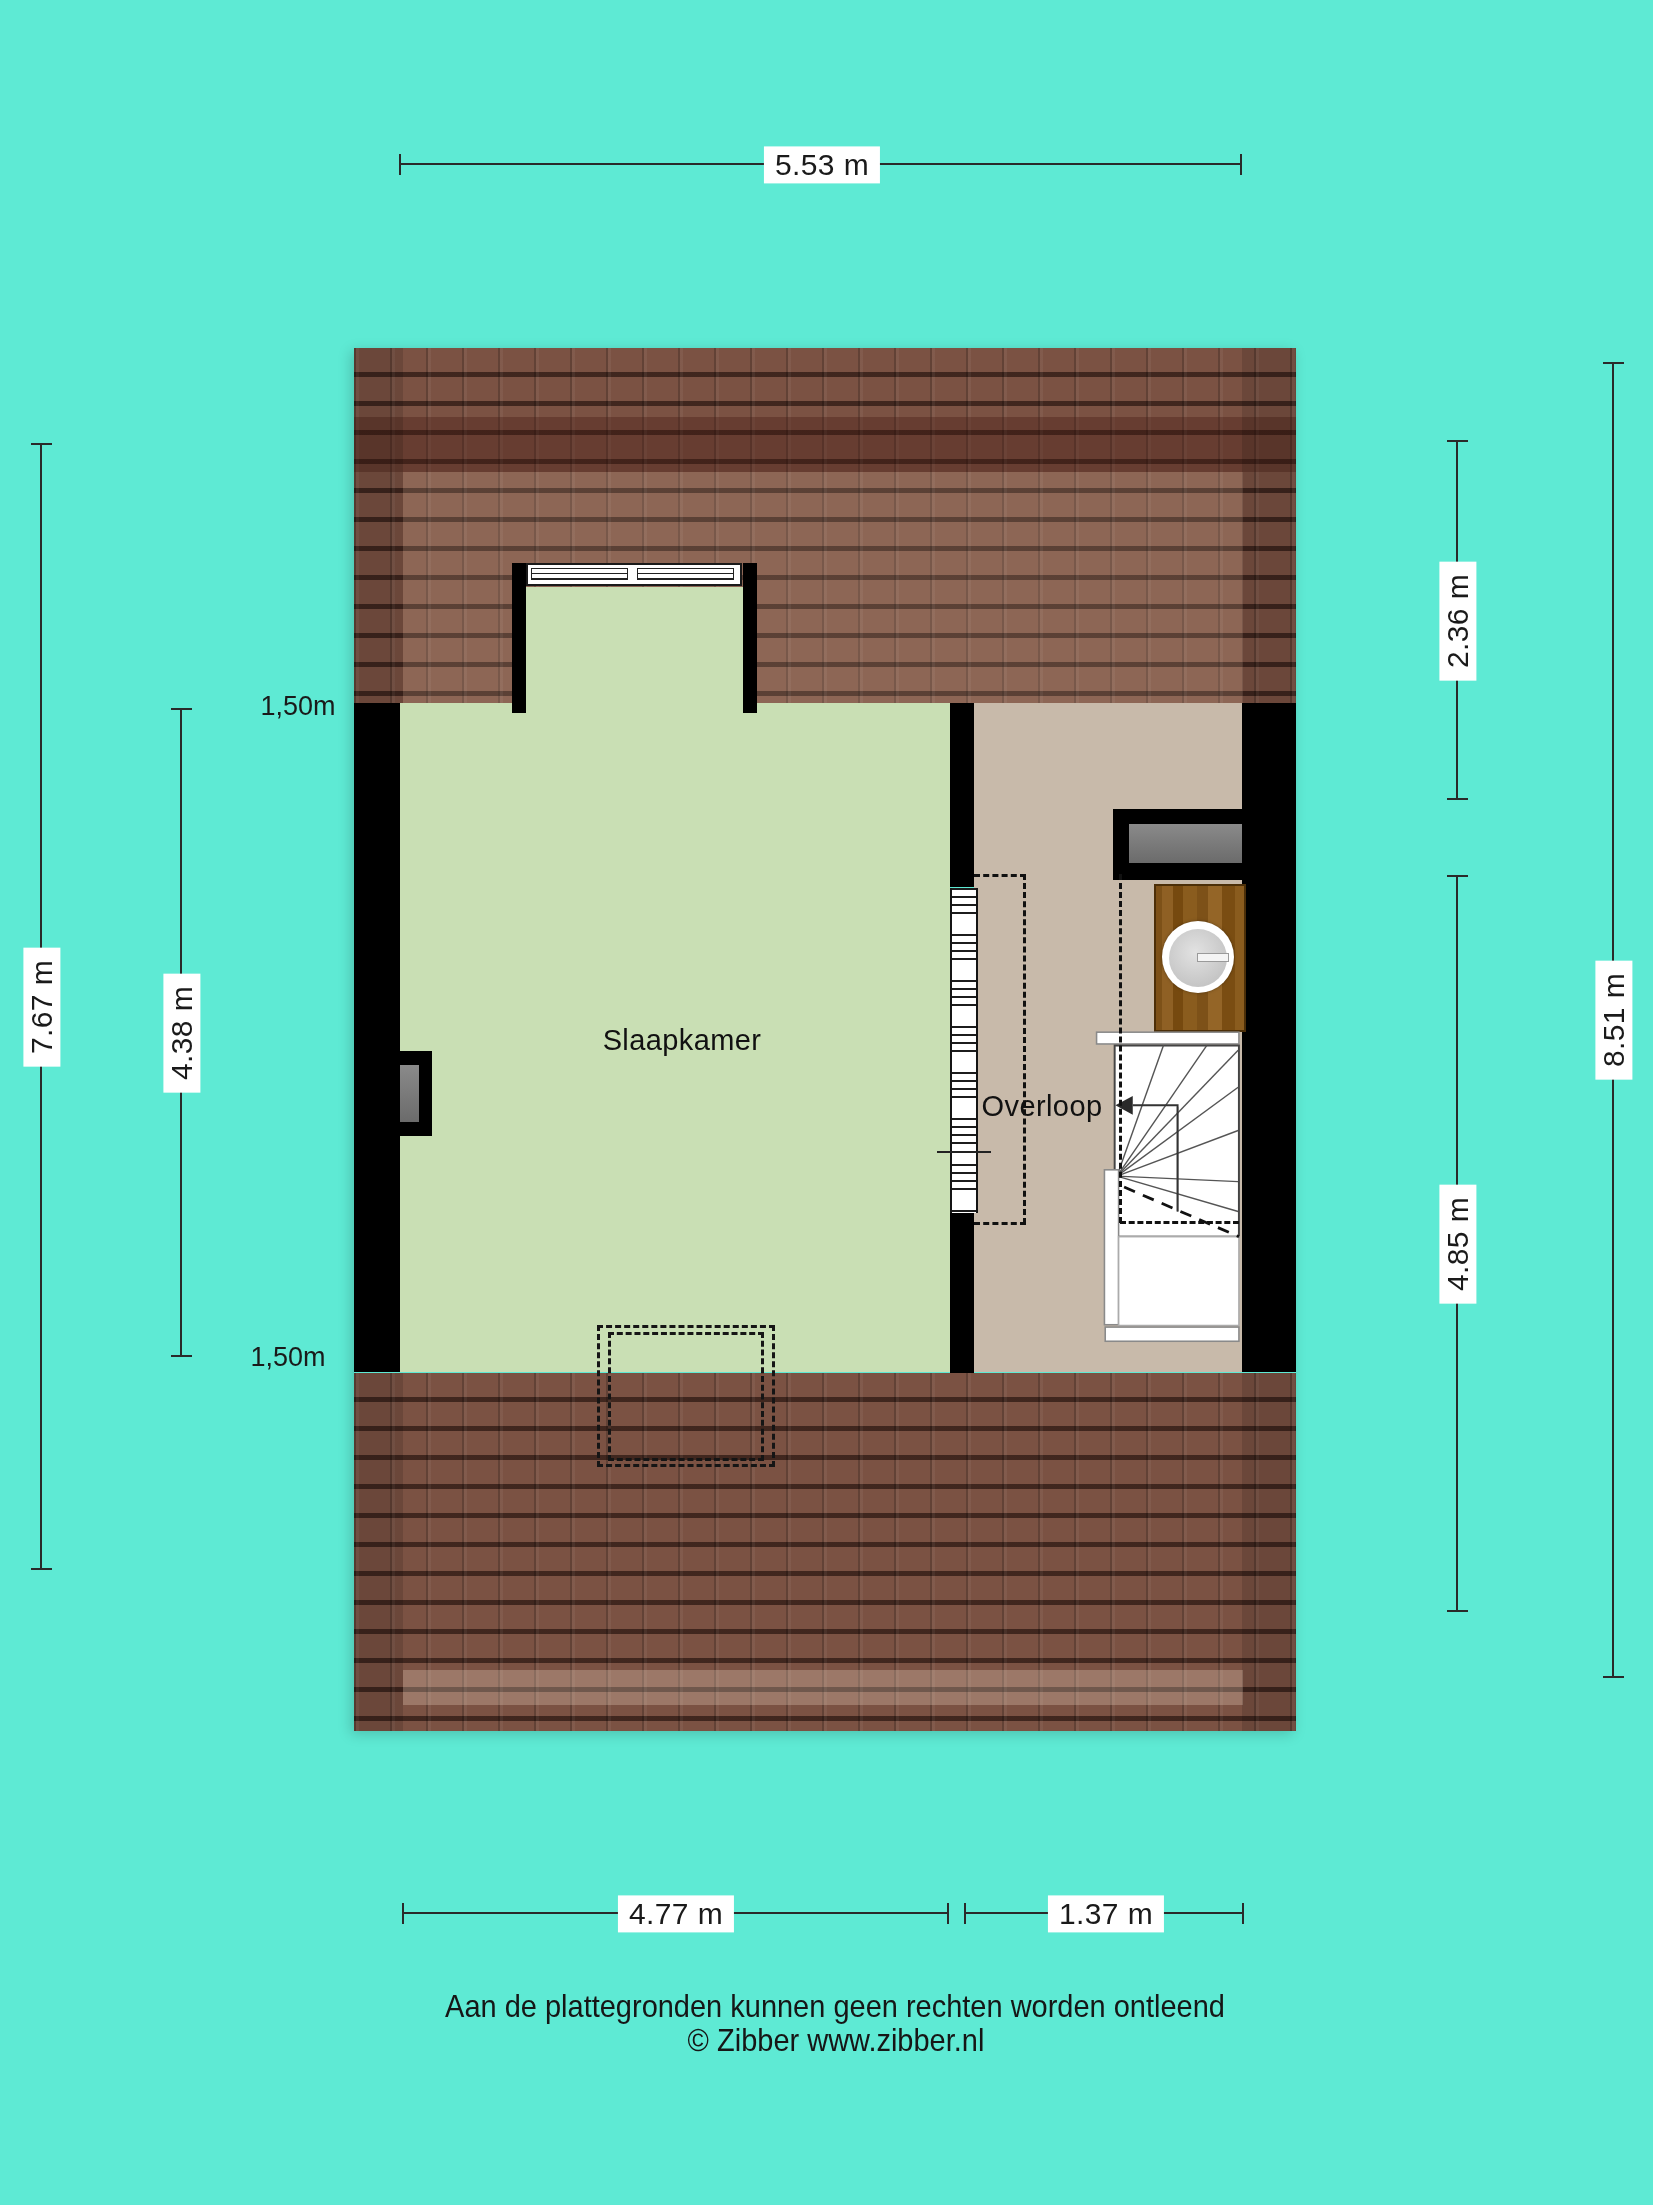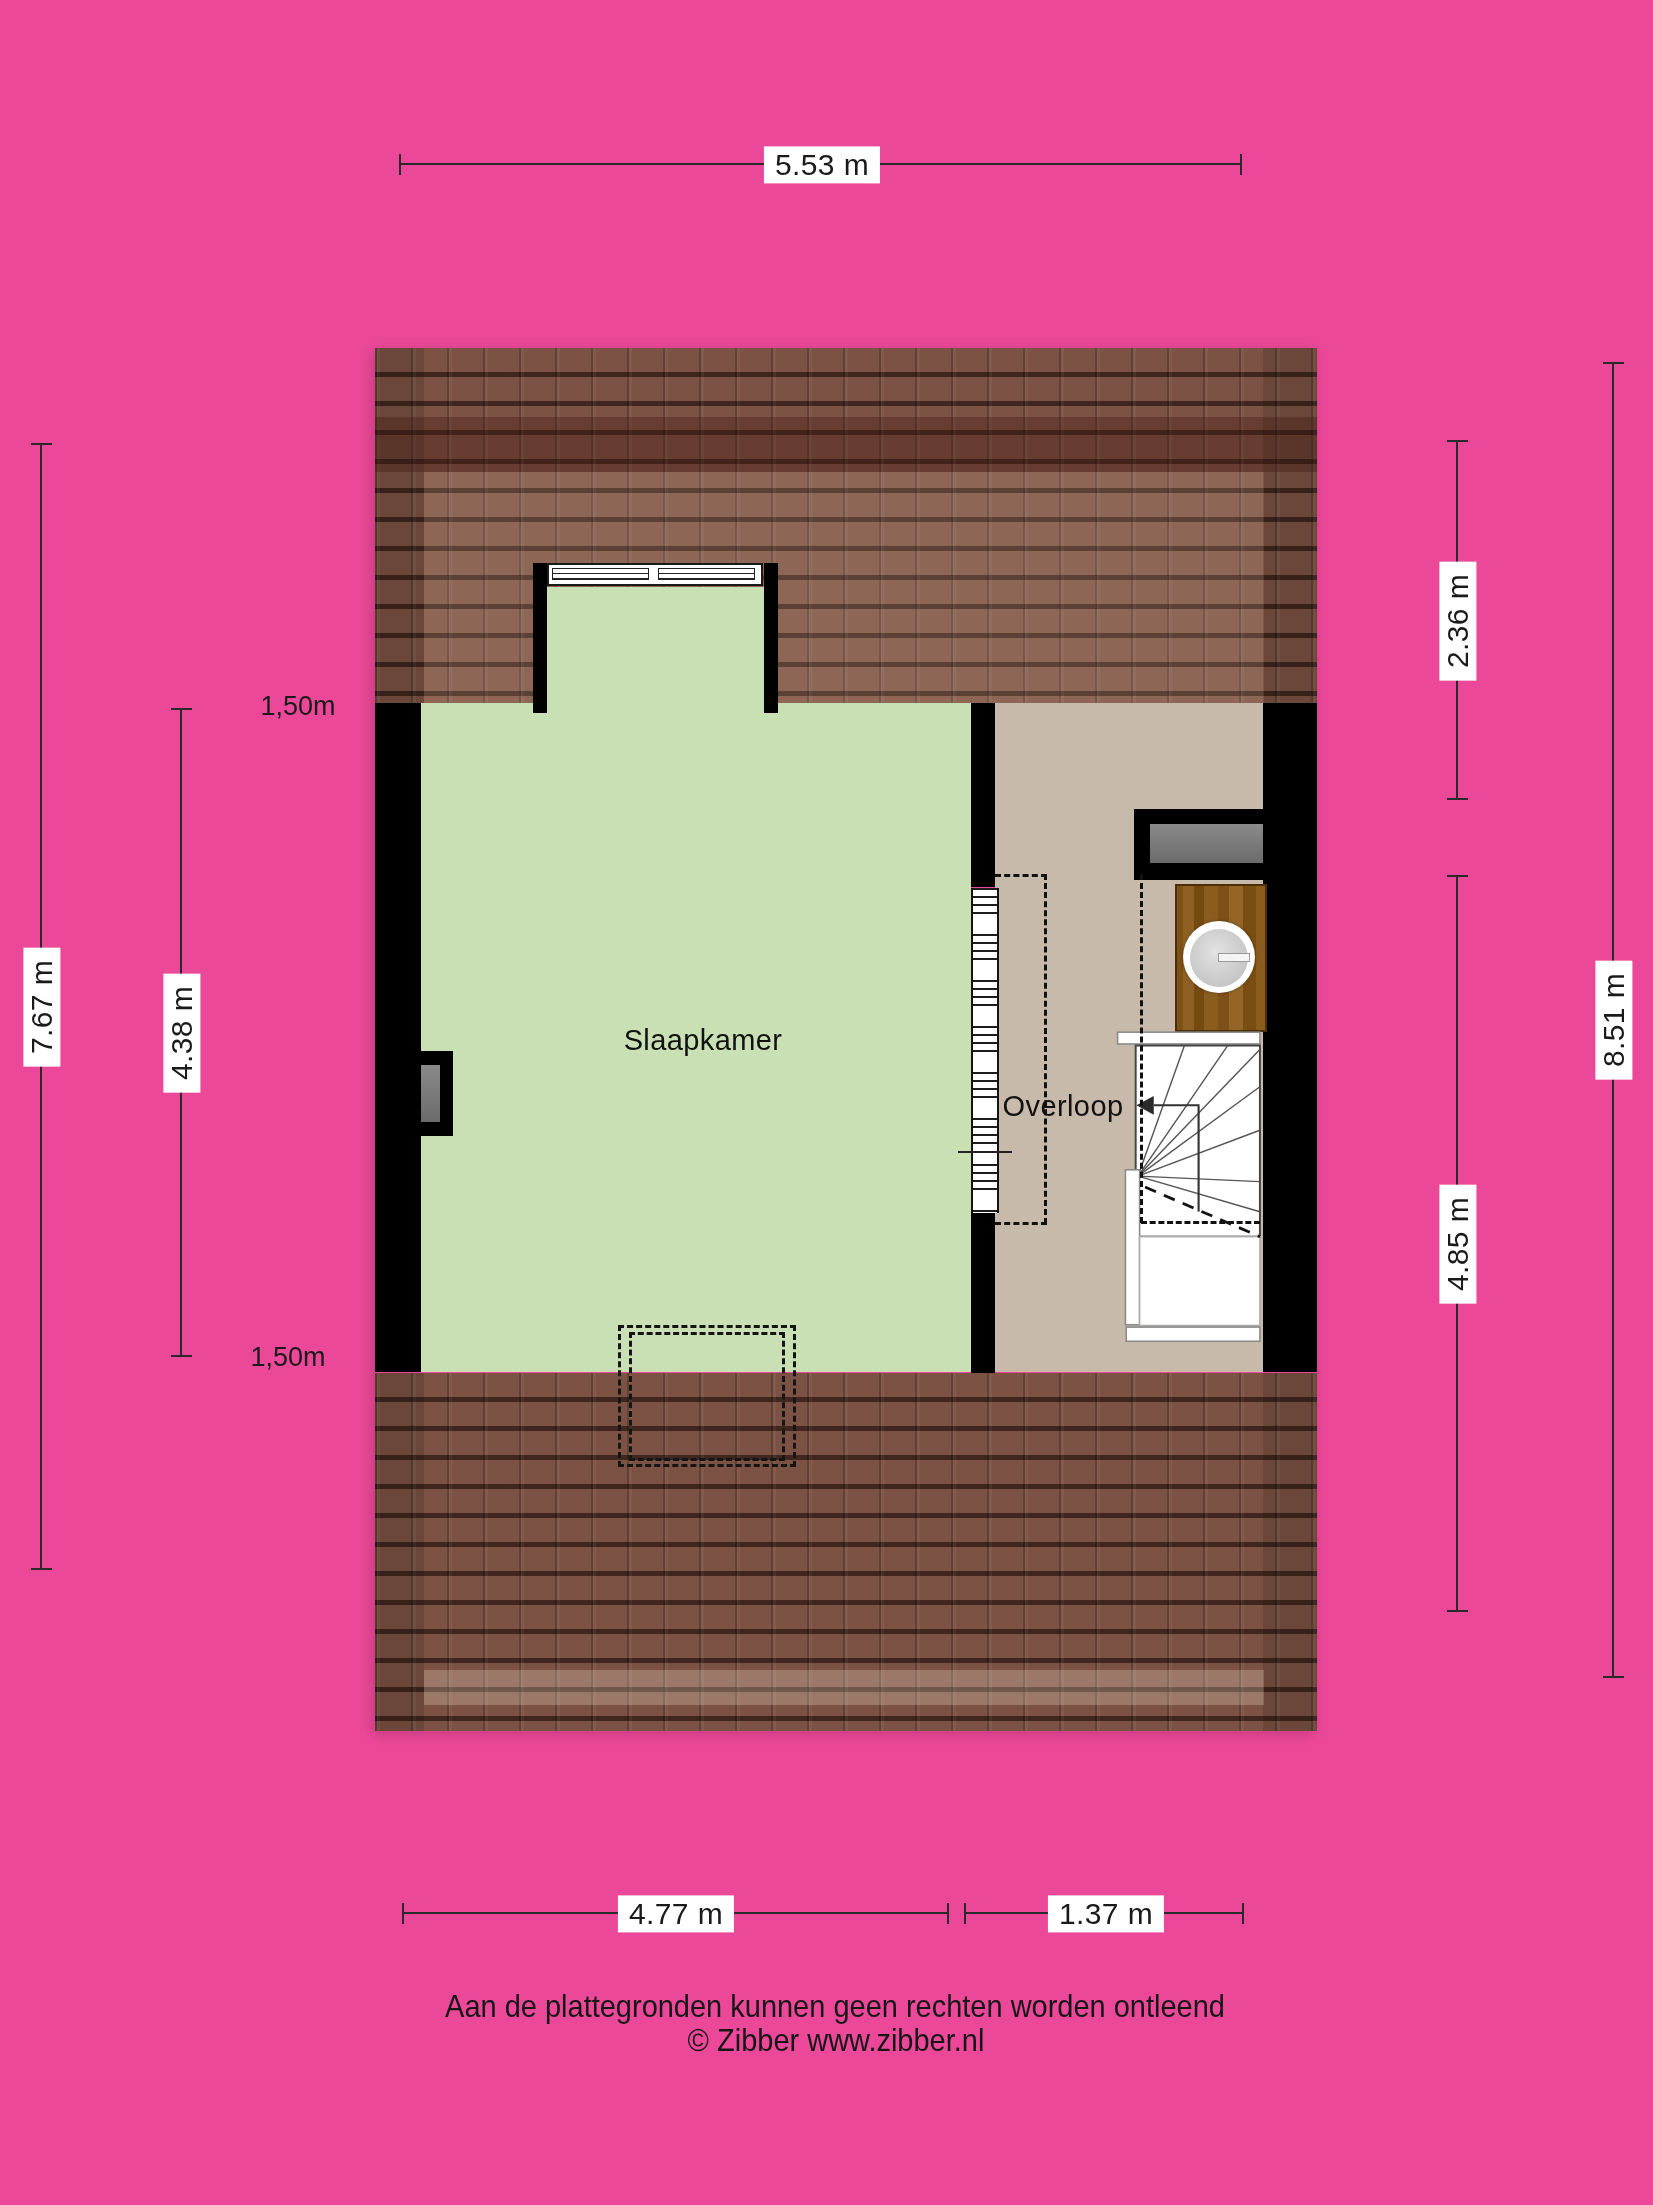--- a/index.html
+++ b/index.html
@@ -1,31 +1,31 @@
 <!DOCTYPE html>
 <html style="font-size:12.6px"><head>
 <meta charset="utf-8">
 <style>
   html,body{margin:0;padding:0;background:#fff;}
   body{font-family:"Liberation Sans", sans-serif; color:#1a1a1a;}
-  #page{position:relative;width:1654px;height:2205px;background:#ec4899;overflow:hidden;}
+  #page{position:relative;width:1654px;height:2205px;background:#5eead4;overflow:hidden;}
 
   
   .dimh{position:absolute;height:2.4px;background:#2a2a2a;}
   .dimv{position:absolute;width:2.4px;background:#2a2a2a;}
   .tickv{position:absolute;width:2.4px;height:20.5px;background:#2a2a2a;}
   .tickh{position:absolute;width:20.5px;height:2.4px;background:#2a2a2a;}
   .dimlabel{position:absolute;transform:translate(-50%,-50%);background:#fff;
     padding:1.6px 11px;font-size:30px;white-space:nowrap;letter-spacing:0.4px;}
   .dimlabel-v{position:absolute;transform:translate(-50%,-50%) rotate(-90deg);background:#fff;
     padding:1.6px 12.6px;font-size:30px;white-space:nowrap;letter-spacing:0.4px;}
   .heightlabel{position:absolute;transform:translate(-50%,-50%);font-size:27px;white-space:nowrap;}
 
   
-  #plan{position:absolute;left:375px;top:348px;width:942px;height:1383px;
+  #plan{position:absolute;left:354px;top:348px;width:942px;height:1383px;
     box-shadow:-3.2px 3.2px 12.6px rgba(0,0,0,0.18);}
 
   .tiles{background-color:#7b5243;
     background-image:
       repeating-linear-gradient(90deg, rgba(0,0,0,0.20) 0 2.4px, rgba(255,255,255,0.05) 2.4px 4.7px, rgba(0,0,0,0) 4.7px 36px),
       repeating-linear-gradient(180deg, rgba(0,0,0,0) 0 23.6px, rgba(28,12,8,0.62) 23.6px 29px);}
   .abs{position:absolute;}
   .black{background:#000;}
   .overlay{position:absolute;pointer-events:none;}
 

